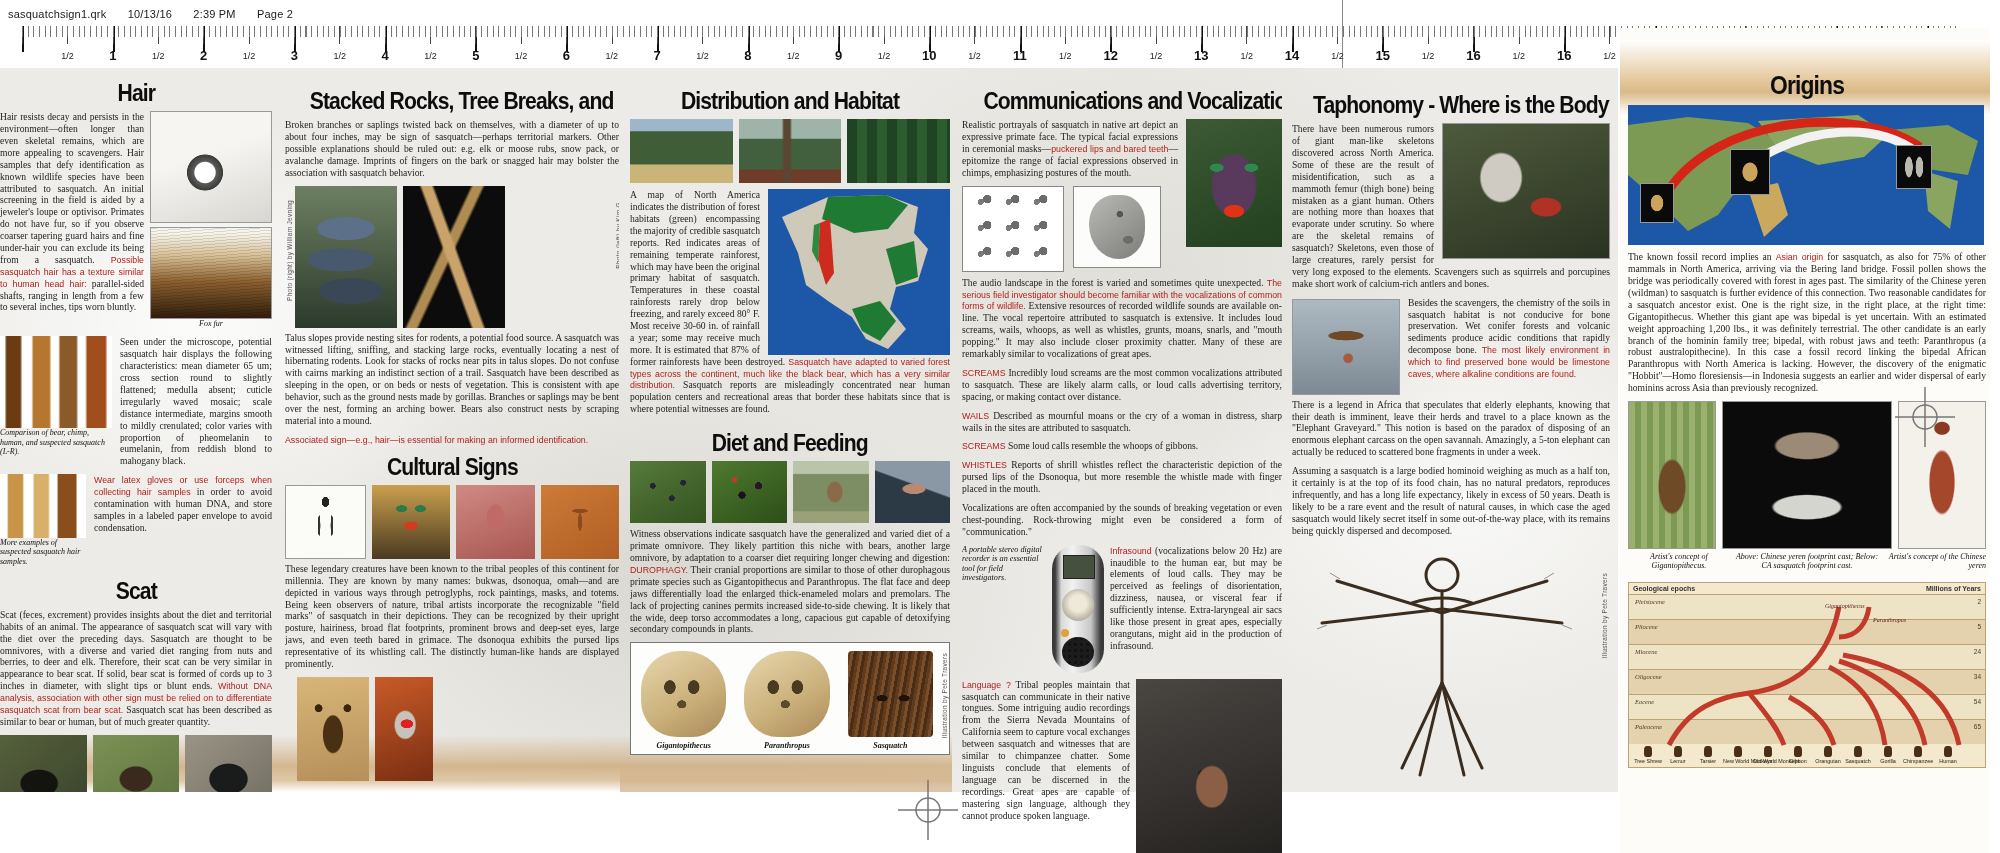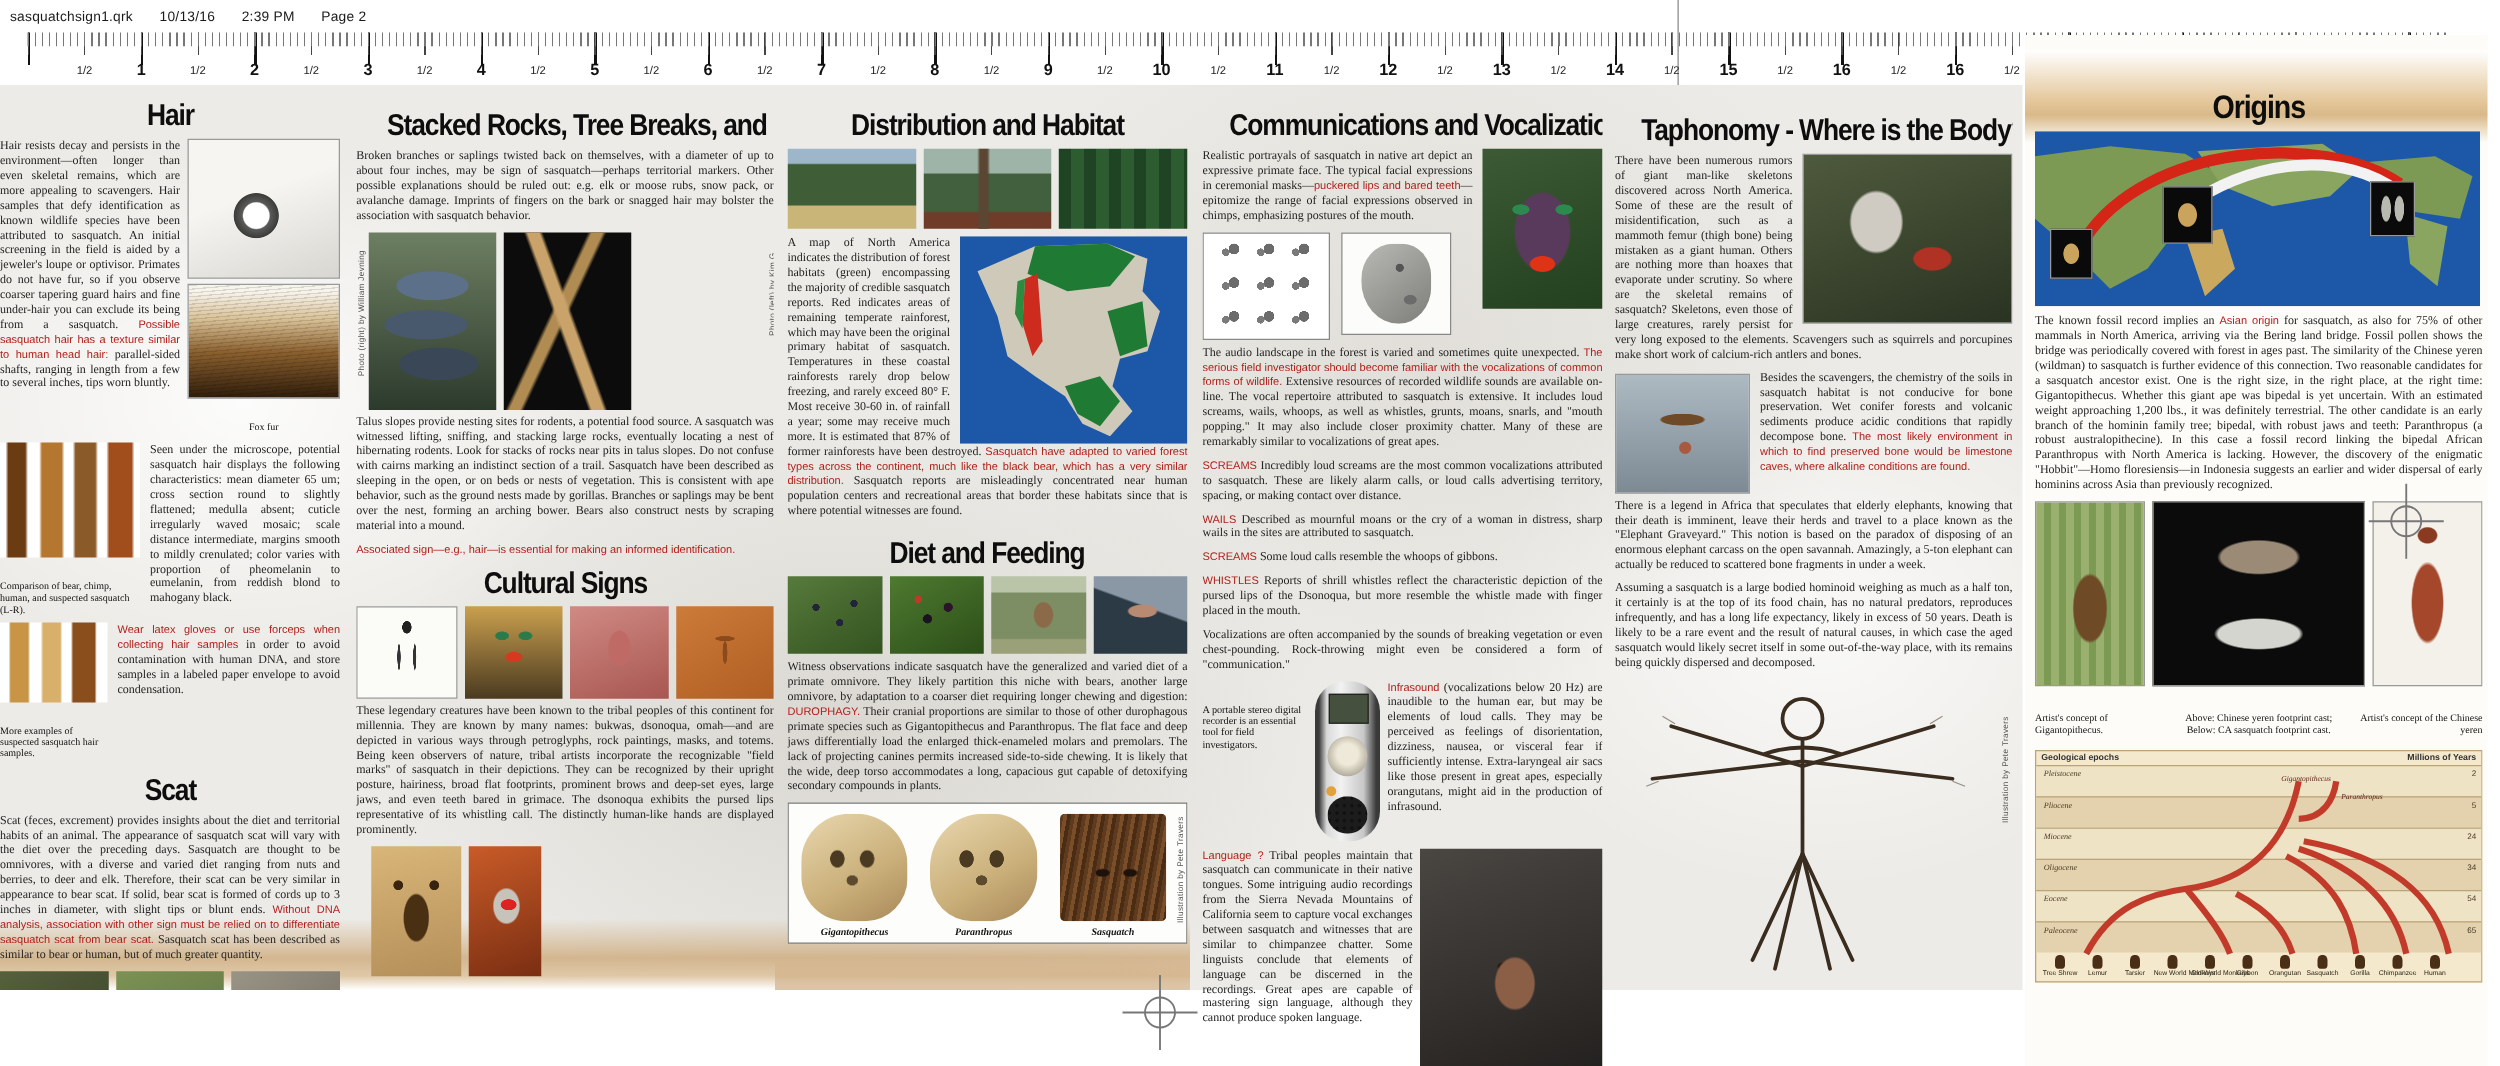--- a/index.html
+++ b/index.html
@@ -32,21 +32,21 @@
   .origins-panel{position:absolute;left:1620px;top:28px;width:370px;height:825px;background:#fdfcf9;}
   .origins-tan{position:absolute;left:1620px;top:40px;width:370px;height:74px;
     background:linear-gradient(180deg,#fff 0%,#e4c79b 55%,#d9b988 70%,#fdfcf9 100%);}
   
   .col{position:absolute;overflow:hidden;}
   .h1{font-family:"Liberation Sans",sans-serif;font-weight:bold;color:#0d0d0d;text-align:center;
       font-size:24px;letter-spacing:-1px;margin:0 0 6px 0;line-height:1.05;}
   .h1 .cnd{display:inline-block;transform:scaleX(.88);transform-origin:center;white-space:nowrap;}
   .b{font-size:9.6px;line-height:1.24;color:#232323;text-align:justify;margin:0 0 7px 0;}
   .red{color:#b01e19;font-family:"Liberation Sans",sans-serif;font-weight:normal;font-size:8.8px;}
-  .cap{font-size:8px;color:#101010;text-align:center;line-height:1.15;margin:18px 0 6px 0;}
+  .cap{font-style:italic;font-size:8px;color:#101010;text-align:center;line-height:1.15;margin:0 0 6px 0;}
   .vcred{position:absolute;font-family:"Liberation Sans",sans-serif;font-size:6.5px;color:#555;
          writing-mode:vertical-rl;transform:rotate(180deg);letter-spacing:.3px;}
   .ph{box-sizing:border-box;}
   .row{display:flex;gap:6px;}
   .imgbox{border:1px solid #999;}
   .clearfix::after{content:"";display:block;clear:both;}
   
   .reg{position:absolute;width:68px;height:68px;}
   .reg svg{display:block;}
   .cropline{position:absolute;left:1342px;top:0;width:1px;height:70px;background:#8a8a8a;}
@@ -373,21 +373,21 @@
     </div>
     <div class="b" style="margin-top:6px">
       <span>The known fossil record implies an </span><span class="red">Asian origin</span><span> for sasquatch, as also for 75% of other mammals in North America, arriving via the Bering land bridge. Fossil pollen shows the bridge was periodically covered with forest in ages past. The similarity of the Chinese yeren (wildman) to sasquatch is further evidence of this connection. Two reasonable candidates for a sasquatch ancestor exist. One is the right size, in the right place, at the right time: Gigantopithecus. Whether this giant ape was bipedal is yet uncertain. With an estimated weight approaching 1,200 lbs., it was definitely terrestrial. The other candidate is an early branch of the hominin family tree; bipedal, with robust jaws and teeth: Paranthropus (a robust australopithecine). In this case a fossil record linking the bipedal African Paranthropus with North America is lacking. However, the discovery of the enigmatic "Hobbit"—Homo floresiensis—in Indonesia suggests an earlier and wider dispersal of early hominins across Asia than previously recognized.</span>
     </div>
     <div class="row" style="margin-top:2px">
       <div class="ph imgbox" style="width:88px;height:148px;background:radial-gradient(22px 44px at 50% 58%,#6e4a26 58%,transparent 64%),repeating-linear-gradient(90deg,#9ab06e 0 6px,#7d9a55 6px 12px)"></div>
       <div class="ph imgbox" style="flex:1;height:148px;background:radial-gradient(52px 22px at 50% 30%,#9a8a76 58%,transparent 64%),radial-gradient(56px 20px at 50% 72%,#d5d5d0 58%,transparent 64%),#0b0b0b"></div>
       <div class="ph imgbox" style="width:88px;height:148px;background:radial-gradient(20px 50px at 50% 55%,#a5472a 60%,transparent 66%),radial-gradient(12px 10px at 50% 18%,#8a3a20 60%,transparent 70%),#f4f1ea"></div>
     </div>
     <div class="row" style="margin-top:3px">
-      <div class="cap" style="flex:1;text-align:left">Artist's concept of Gigantopithecus.</div>
+      <div class="cap" style="flex:1;text-align:center">Artist's concept of Gigantopithecus.</div>
       <div class="cap" style="flex:1.4">Above: Chinese yeren footprint cast; Below: CA sasquatch footprint cast.</div>
       <div class="cap" style="flex:1;text-align:right">Artist's concept of the Chinese yeren</div>
     </div>
 
     <div style="position:relative;margin-top:6px;border:1px solid #b9a377;background:#f4e9cd">
       <div style="display:flex;justify-content:space-between;padding:2px 4px">
         <span class="tree-head">Geological epochs</span>
         <span class="tree-head">Millions of Years</span>
       </div>
       <div style="position:relative">

